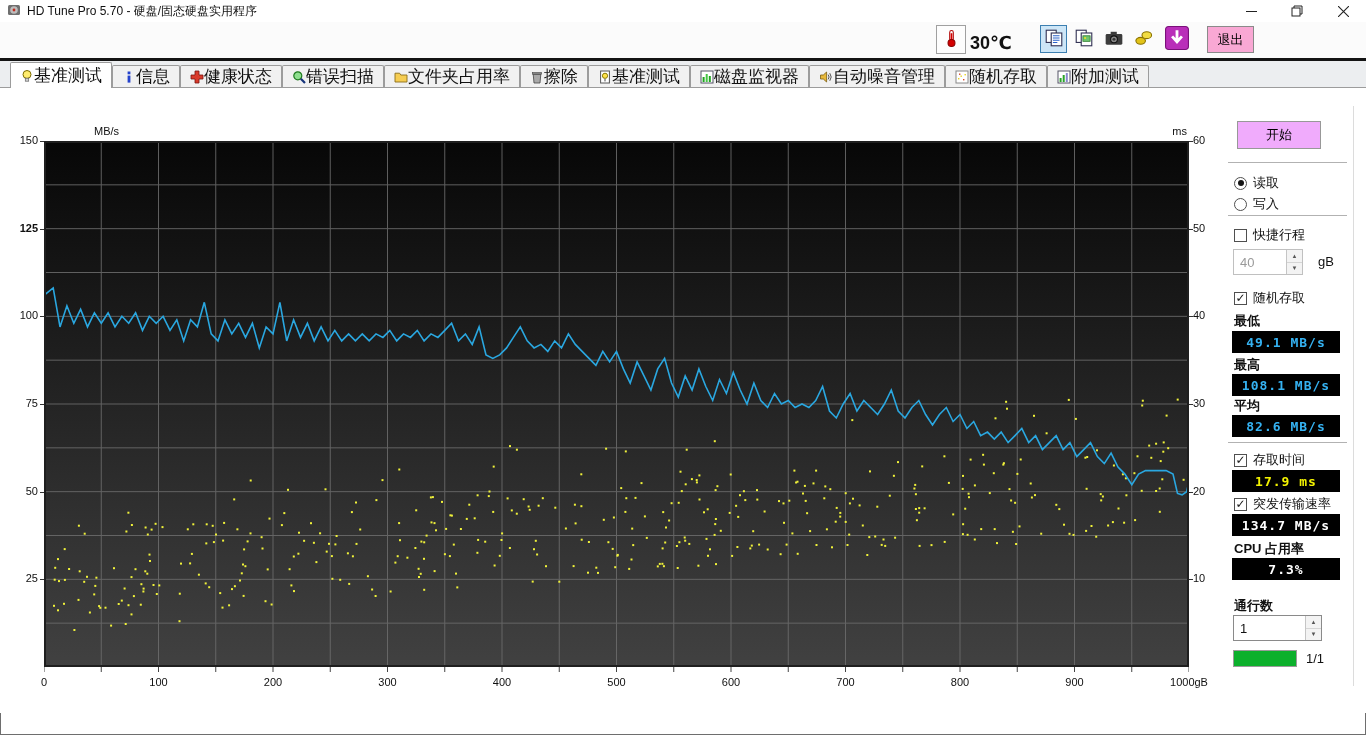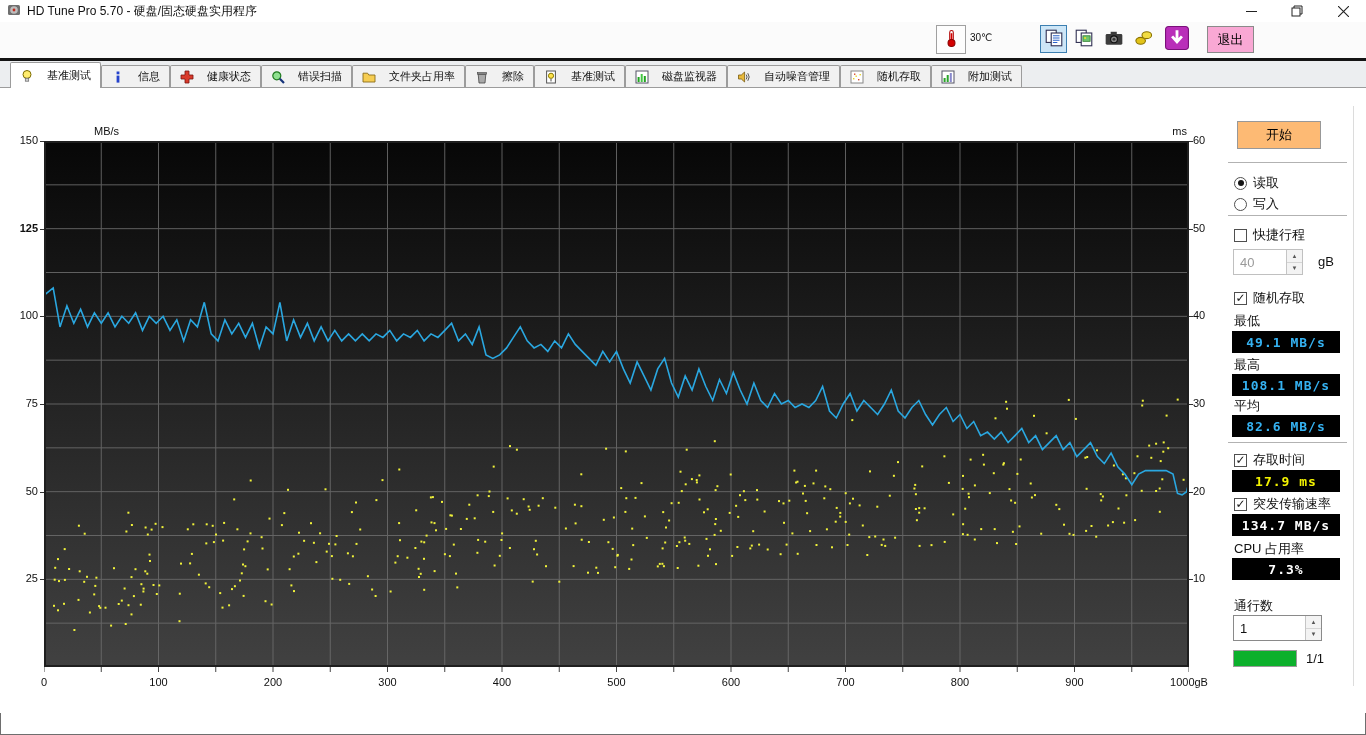--- a/index.html
+++ b/index.html
@@ -12,54 +12,54 @@
   .winbtn{width:46px;height:22px;display:flex;align-items:center;justify-content:center;}
   
   .menubar{height:22px;background:#f0f2f4;display:flex;align-items:center;padding-left:8px;border-bottom:1px solid #e3e3e3;}
   .menu-item{padding:2px 10px 3px 8px;}
   
   .toolbar{height:36px;position:relative;background:#fbfbfb;}
   .combo{position:absolute;left:8px;top:5px;width:921px;height:23px;border:1px solid #707070;background:#fff;display:flex;align-items:center;box-sizing:border-box;}
   .combo .cval{flex:1;padding-left:5px;font-family:"DejaVu Sans Mono","Liberation Mono",monospace;font-size:12px;}
   .combo .carrow{width:20px;height:100%;display:flex;align-items:center;justify-content:center;color:#444;font-size:10px;background:#f4f4f4;border-left:1px solid #d9d9d9;}
   .tempbtn{position:absolute;left:936px;top:3px;width:30px;height:29px;border:1px solid #a0a0a0;background:#fdfdfd;display:flex;align-items:center;justify-content:center;box-sizing:border-box;}
-  .templbl{position:absolute;left:970px;top:10px;font-weight:normal;font-size:10px;}
+  .templbl{position:absolute;left:970px;top:10px;font-weight:bold;font-size:18px;}
   .iconbtns{position:absolute;left:1040px;top:3px;display:flex;}
   .ibtn{width:27px;height:28px;display:flex;align-items:center;justify-content:center;border:1px solid transparent;box-sizing:border-box;margin-right:3px;}
   .ibtn.active{border:1px solid #3c7fb1;background:#cde6f7;}
   .ibtn.accent{margin-left:3px;}
   .exitbtn{position:absolute;left:1207px;top:4px;width:47px;height:27px;border:1px solid #8a8a8a;background:#f9a8d4;font-size:13px;display:flex;align-items:center;justify-content:center;font-family:inherit;}
   .tooldivider{height:3px;background:#141414;}
   
   .tabstrip{height:27px;background:#eceef0;display:flex;align-items:flex-end;padding-left:10px;border-bottom:1px solid #9c9c9c;box-sizing:border-box;}
-  .tab{display:flex;align-items:center;gap:13px;padding:0 9px;height:21px;border:1px solid #9c9c9c;border-bottom:none;background:#f1f1f1;border-radius:2px 2px 0 0;font-size:11px;white-space:nowrap;}
+  .tab{display:flex;align-items:center;gap:0;padding:0 9px;height:21px;border:1px solid #9c9c9c;border-bottom:none;background:#f1f1f1;border-radius:2px 2px 0 0;font-size:17px;white-space:nowrap;}
   .tab.active{background:#fff;height:25px;margin-bottom:-1px;z-index:3;position:relative;box-shadow:0 1px 0 #fff;}
   
   .content{position:relative;height:625px;background:#fff;}
   .axlbl{position:absolute;font-size:11px;color:#101010;white-space:nowrap;}
   .ytickmark{position:absolute;width:4px;height:1px;background:#333;}
   .chart-svg{position:absolute;left:44px;top:53px;}
   
   .panel{position:absolute;left:1228px;top:0;width:126px;height:625px;font-size:13px;}
   .panel-edge{position:absolute;left:1353px;top:18px;width:1px;height:580px;background:#dcdcdc;}
-  .startbtn{position:absolute;left:9px;top:33px;width:84px;height:28px;background:#fdba74;border:1px solid #989898;font-size:13px;font-family:Liberation Mono, monospace;}
+  .startbtn{position:absolute;left:9px;top:33px;width:84px;height:28px;background:#f0abfc;border:1px solid #989898;font-size:13px;font-family:Liberation Mono, monospace;}
   .sep{position:absolute;left:0;width:119px;height:1px;background:#b2b2b2;}
   .row{position:absolute;left:6px;display:flex;align-items:center;gap:6px;white-space:nowrap;}
   .radio{width:13px;height:13px;border:1px solid #4f4f4f;border-radius:50%;background:#fff;display:inline-flex;align-items:center;justify-content:center;box-sizing:border-box;flex:none;}
   .radio .dot{width:6px;height:6px;border-radius:50%;background:#151515;display:none;}
   .radio.checked .dot{display:block;}
   .cb{width:13px;height:13px;border:1px solid #4f4f4f;background:#fff;display:inline-flex;align-items:center;justify-content:center;box-sizing:border-box;font-size:12px;line-height:1;color:#151515;flex:none;}
   .spin{position:absolute;left:5px;height:26px;border:1px solid #8a8a8a;background:#fff;display:flex;box-sizing:border-box;}
   .spin .spin-val{flex:1;display:flex;align-items:center;padding-left:6px;font-size:13px;}
   .spin.disabled{border-color:#c0c0c0;}
   .spin.disabled .spin-val{color:#9a9a9a;}
   .spin-btns{width:15px;display:flex;flex-direction:column;border-left:1px solid #c5c5c5;}
   .sb{flex:1;font-size:6px;display:flex;align-items:center;justify-content:center;color:#555;background:#f3f3f3;border-bottom:1px solid #d5d5d5;}
   .sb:last-child{border-bottom:none;}
-  .plabel{position:absolute;left:6px;white-space:nowrap;}
+  .plabel{position:absolute;left:6px;white-space:nowrap;font-weight:bold;}
   .valbox{position:absolute;left:4px;width:108px;height:22px;background:#000;display:flex;align-items:center;justify-content:center;font-family:"DejaVu Sans Mono","Liberation Mono",monospace;font-weight:bold;font-size:13px;letter-spacing:1px;}
   .v-speed{color:#35b2f2;}
   .v-time{color:#f2f200;}
   .v-plain{color:#fff;}
   .progress{position:absolute;left:5px;top:562px;width:64px;height:17px;border:1px solid #9a9a9a;background:#eee;box-sizing:border-box;}
   .progress .fill{height:100%;background:#0cb02c;}
   .proglbl{position:absolute;left:78px;top:563px;font-size:13px;}
   .unitlbl{position:absolute;white-space:nowrap;}
 </style>
 </head>

